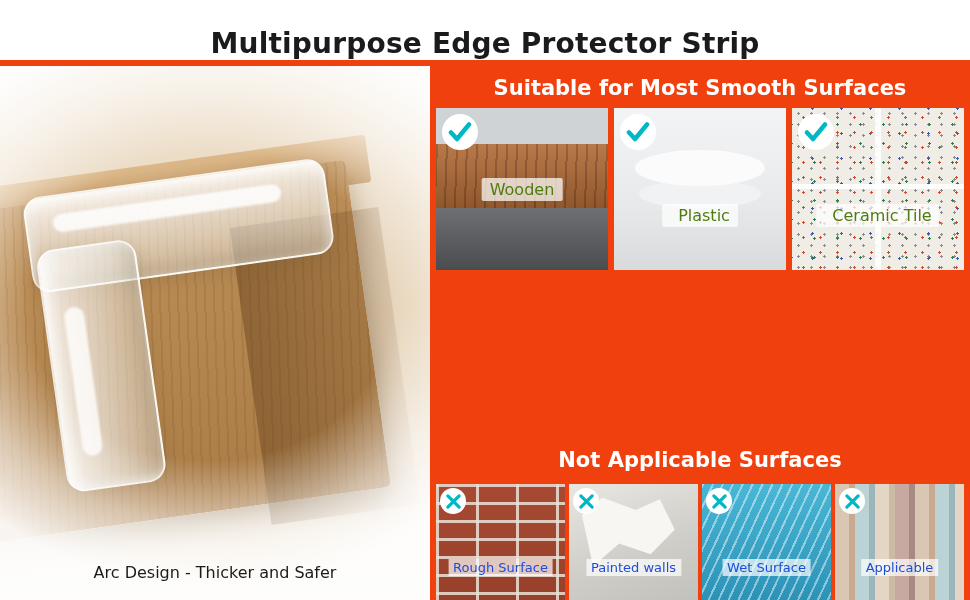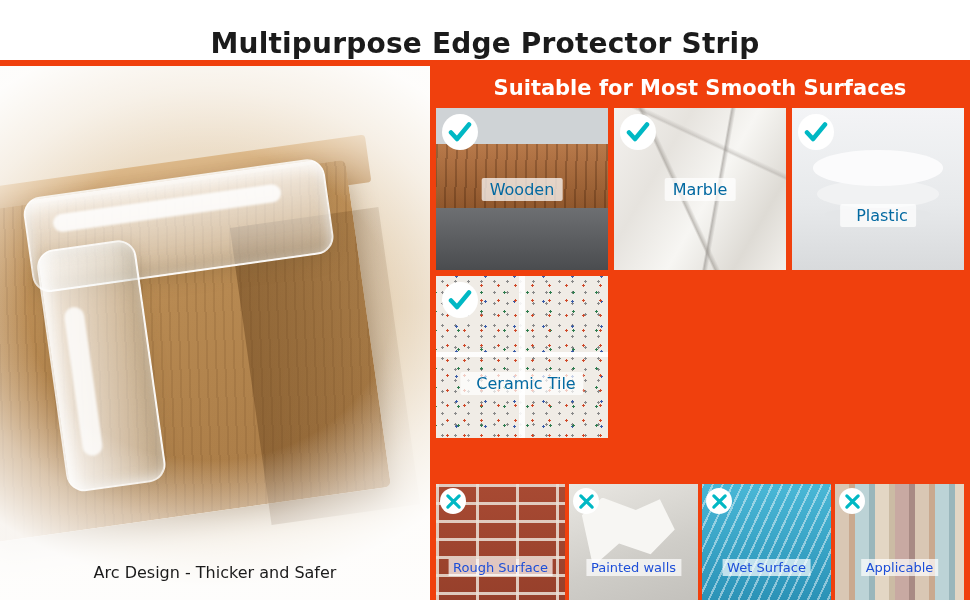--- a/index.html
+++ b/index.html
@@ -185,21 +185,21 @@
     background: #ddd;
   }
   .cell .label {
     position: absolute;
     left: 50%;
     transform: translateX(-50%);
     bottom: 50%;
     margin-bottom: -12px;
     padding: 2px 8px;
     background: rgba(255,255,255,0.72);
-    color: #0369a1;
+    color: #4d7c0f;
     font-size: 16px;
     white-space: nowrap;
     border-radius: 2px;
   }
   .cell.row2 .label { bottom: 34%; padding-left: 16px; }
   .check {
     position: absolute;
     left: 6px; top: 6px;
     width: 36px; height: 36px;
     border-radius: 50%;
@@ -412,29 +412,20 @@
       <div class="cell">
         <div class="tex-wood"></div>
         <div class="check">
           <svg width="24" height="24" viewBox="0 0 24 24" aria-hidden="true">
               <path d="M3 12.5 L9 19 L21 4.5" fill="none" stroke="#00b8c4" stroke-width="4.5" stroke-linecap="round" stroke-linejoin="round"></path>
             </svg>
         </div>
         <div class="label">Wooden</div>
       </div>
 
-      <div class="cell">
-        <div class="tex-marble"></div>
-        <div class="check">
-          <svg width="24" height="24" viewBox="0 0 24 24" aria-hidden="true">
-              <path d="M3 12.5 L9 19 L21 4.5" fill="none" stroke="#00b8c4" stroke-width="4.5" stroke-linecap="round" stroke-linejoin="round"></path>
-            </svg>
-        </div>
-        <div class="label">Marble</div>
-      </div>
 
 
       <div class="cell row2">
         <div class="tex-plastic"></div>
         <div class="check">
           <svg width="24" height="24" viewBox="0 0 24 24" aria-hidden="true">
               <path d="M3 12.5 L9 19 L21 4.5" fill="none" stroke="#00b8c4" stroke-width="4.5" stroke-linecap="round" stroke-linejoin="round"></path>
             </svg>
         </div>
         <div class="label">Plastic</div>
@@ -446,20 +437,21 @@
         <div class="check">
           <svg width="24" height="24" viewBox="0 0 24 24" aria-hidden="true">
               <path d="M3 12.5 L9 19 L21 4.5" fill="none" stroke="#00b8c4" stroke-width="4.5" stroke-linecap="round" stroke-linejoin="round"></path>
             </svg>
         </div>
         <div class="label">Ceramic Tile</div>
       </div>
 
     </div>
 
+    <div class="section-head head-not">Not Applicable Surfaces</div>
 
     <div class="grid-not">
 
       <div class="ncell">
         <div class="tex-brick"></div>
         <div class="xmark">
           <svg width="17" height="17" viewBox="0 0 24 24" aria-hidden="true">
               <path d="M4 4 L20 20 M20 4 L4 20" fill="none" stroke="#00b8c4" stroke-width="4.5" stroke-linecap="round"></path>
             </svg>
         </div>

